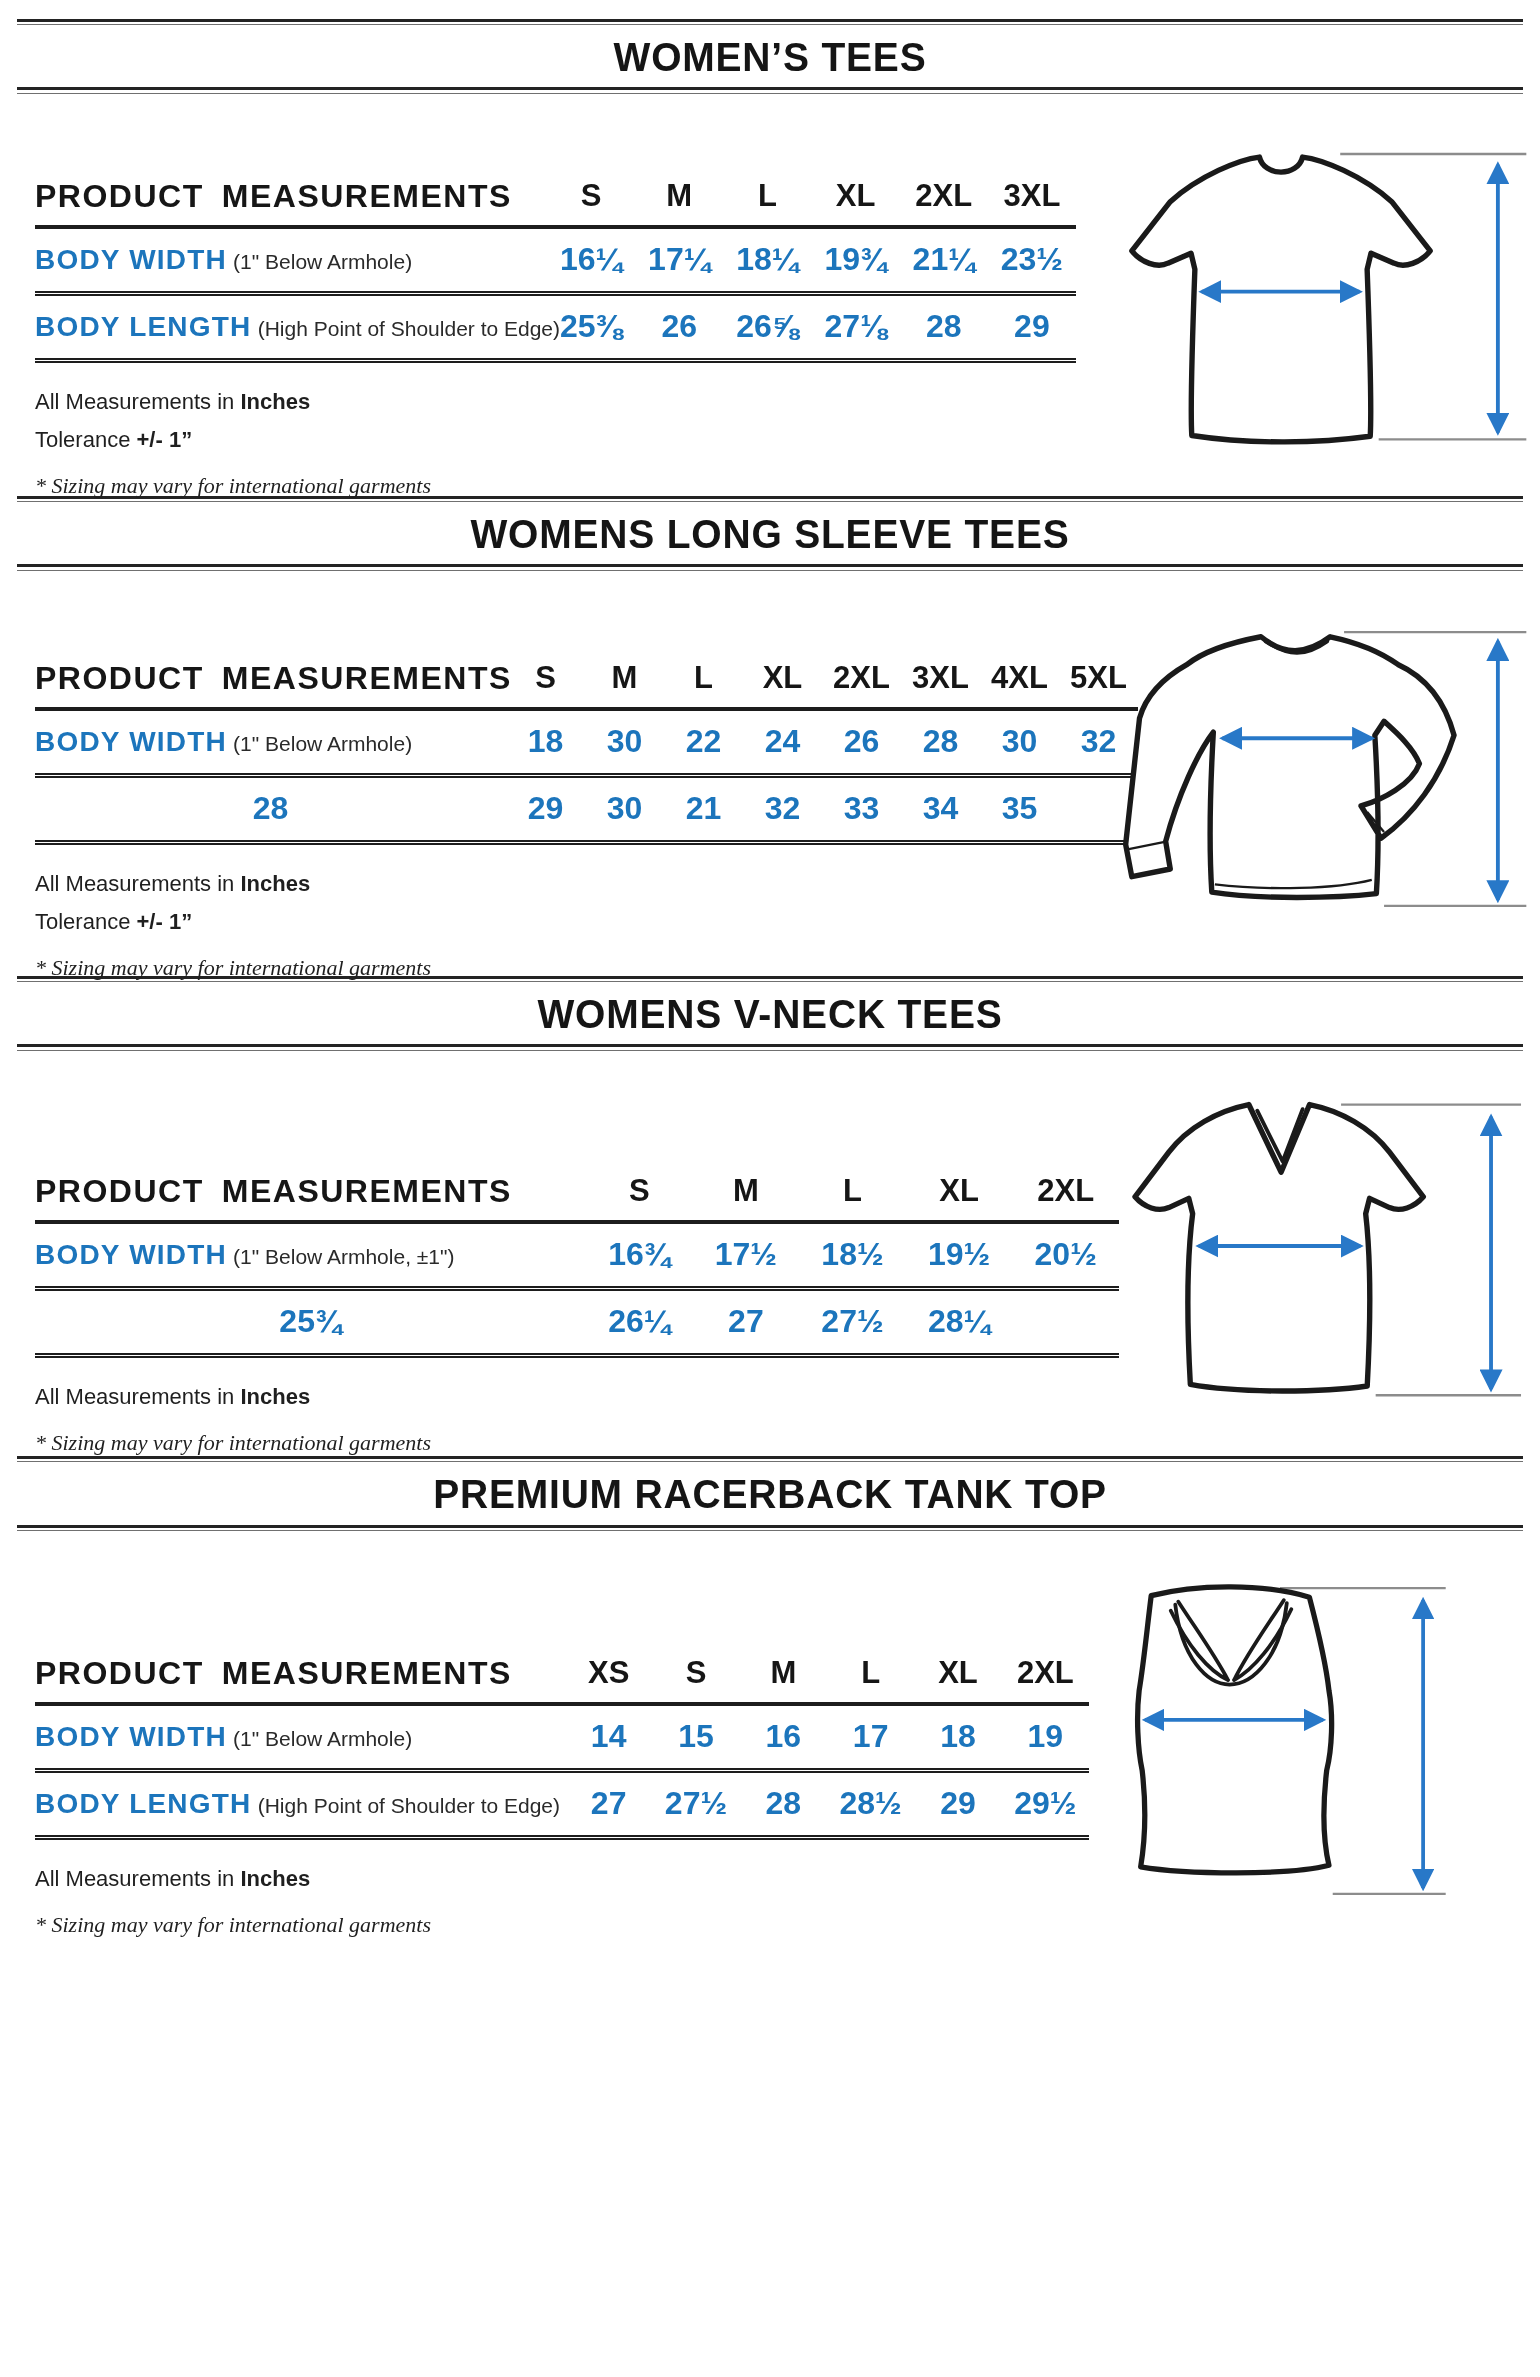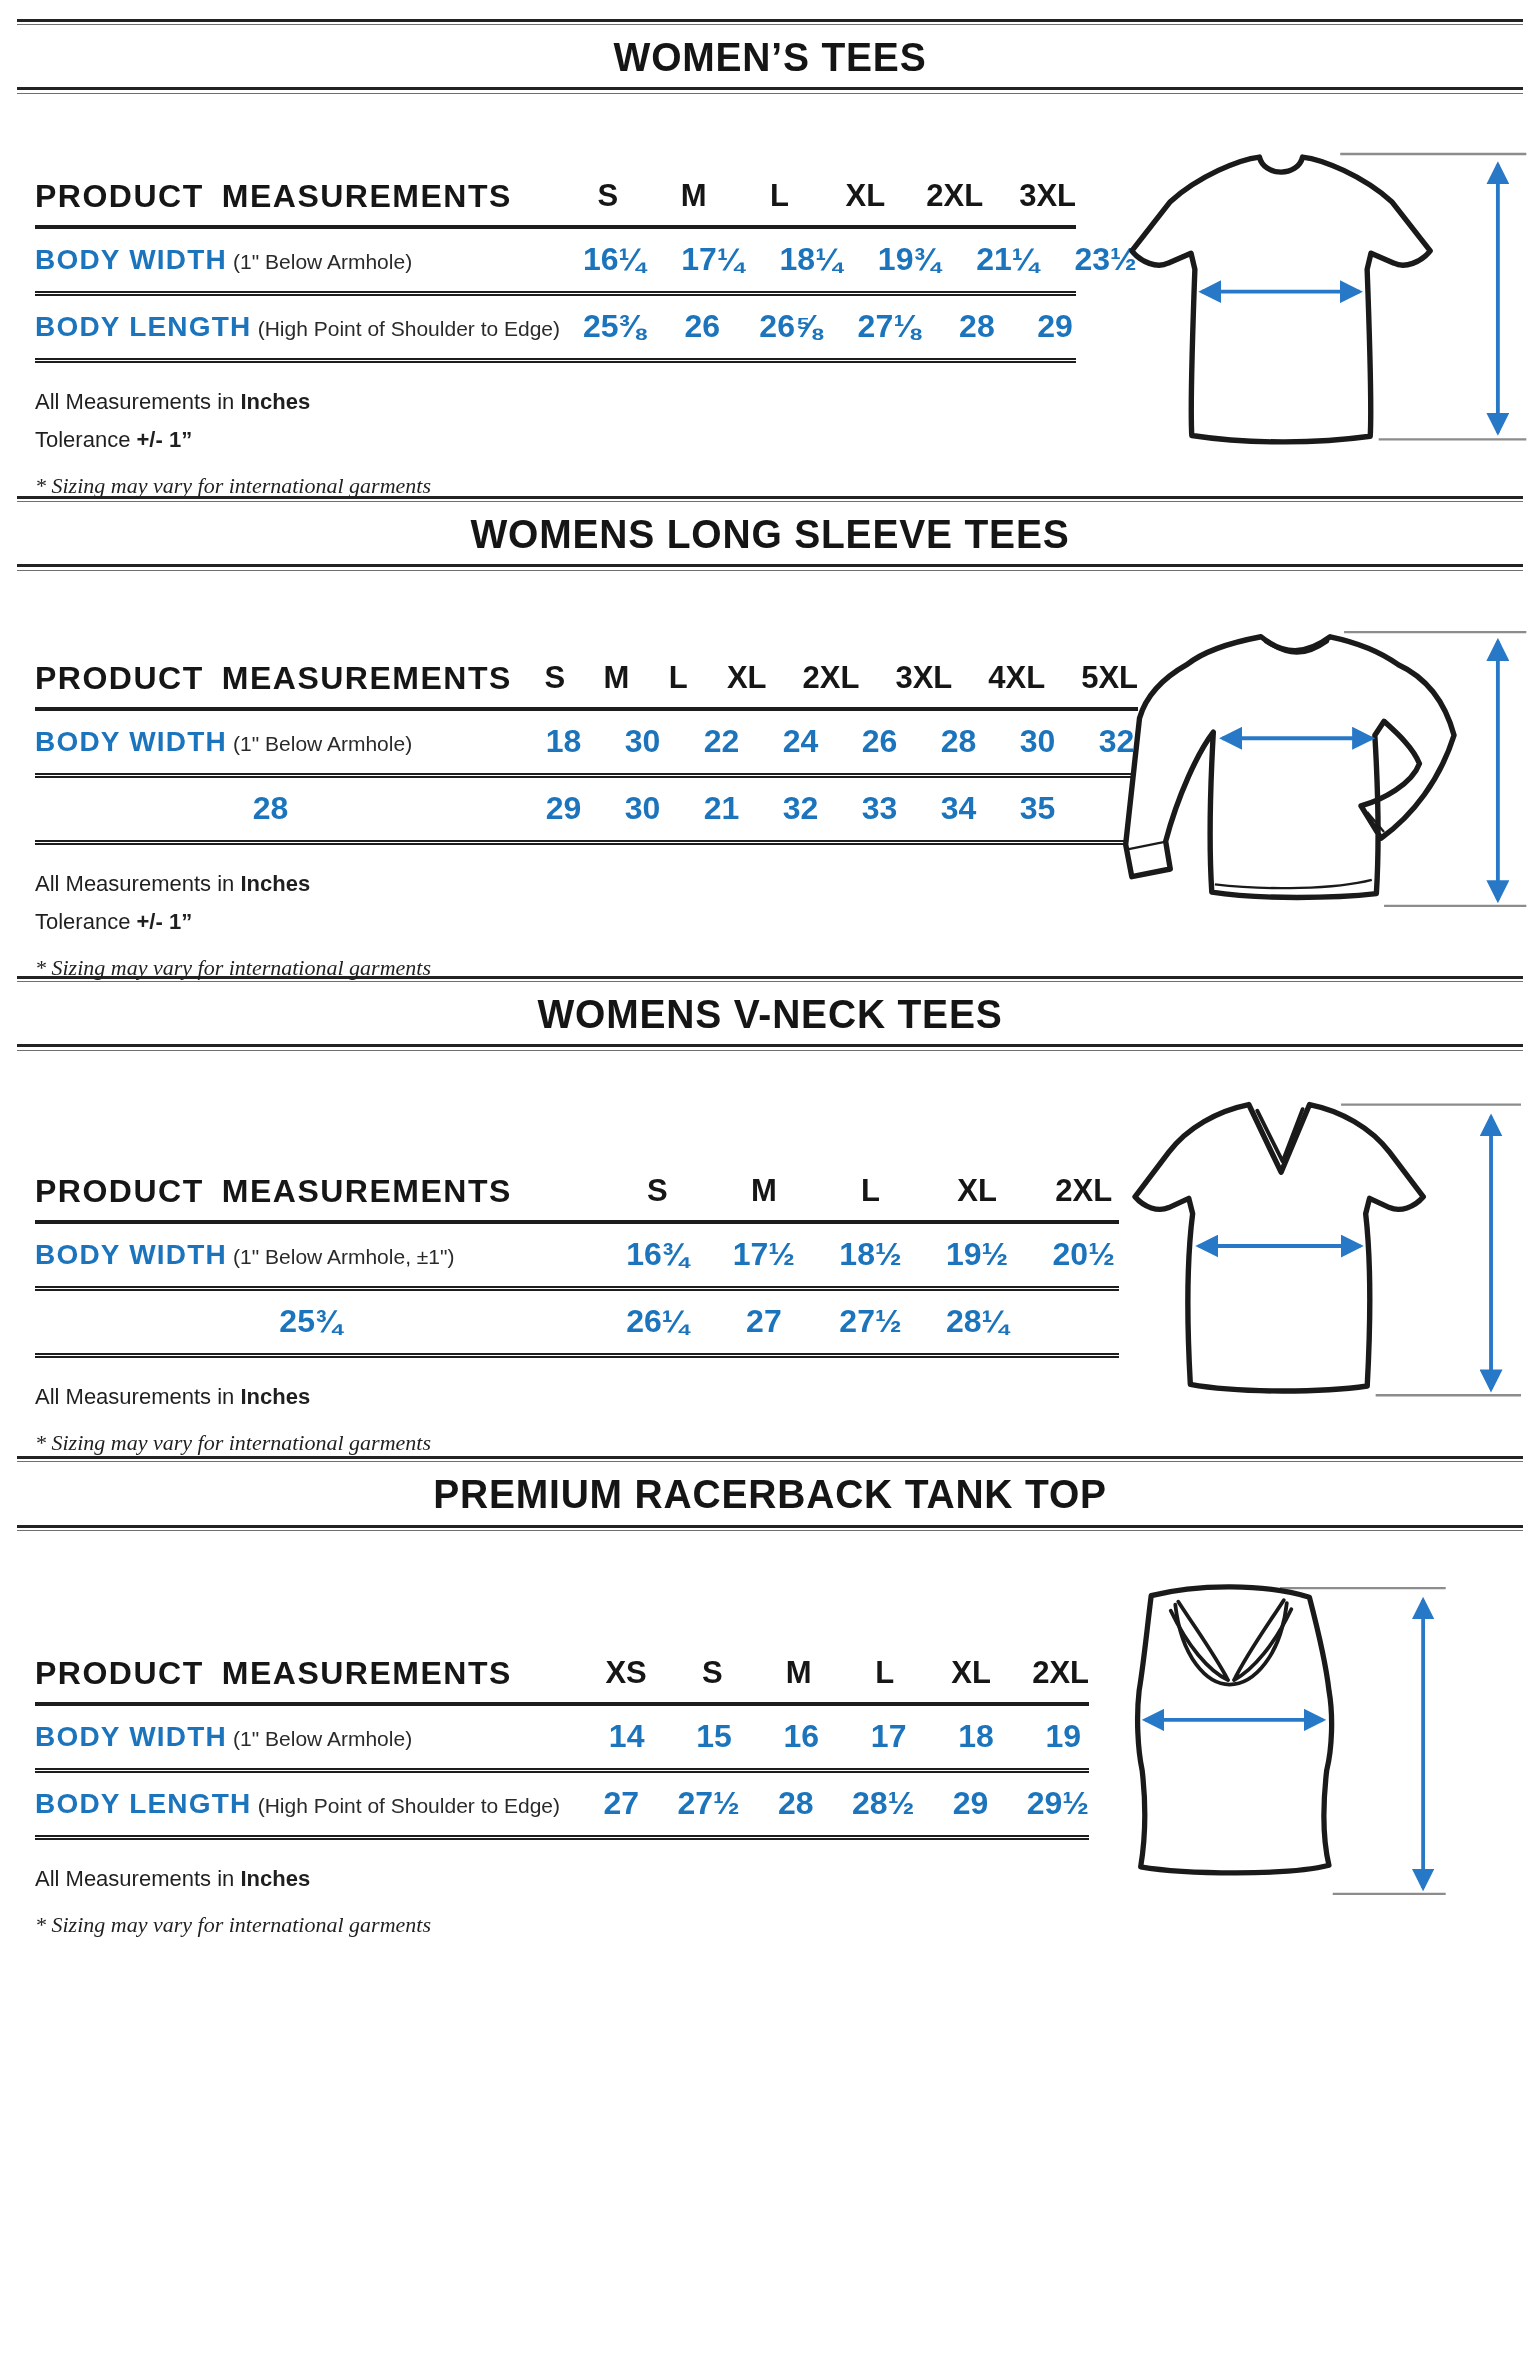--- a/index.html
+++ b/index.html
@@ -20,21 +20,21 @@
   }
   .content { position:relative; }
   .c1 { height:402px; } .c2 { height:405px; } .c3 { height:405px; } .c4 { height:539px; }
 
   .tbl { margin-left:35px; }
   .t1 { width:1041px; padding-top:74px; }
   .t2 { width:1103px; padding-top:79px; }
   .t3 { width:1084px; padding-top:112px; }
   .t4 { width:1054px; padding-top:114px; }
 
-  .row { display:grid; align-items:center;gap:36px; }
+  .row { display:grid; align-items:center; }
   .t1 .row { grid-template-columns:512px repeat(6,1fr); }
   .t2 .row { grid-template-columns:471px repeat(8,1fr); }
   .t3 .row { grid-template-columns:551px repeat(5,1fr); }
   .t4 .row { grid-template-columns:530px repeat(6,1fr); }
 
   .thead { height:57px; border-bottom:4.6px solid #1d1d1d; }
   .trow  { height:62px; border-bottom:5.4px double #1d1d1d; }
 
   .h-label { font-size:32px; font-weight:bold; letter-spacing:1.5px; word-spacing:7.7px; color:#161616; white-space:nowrap; }
   .h-size  { font-size:31px; font-weight:bold; color:#161616; text-align:center; }

